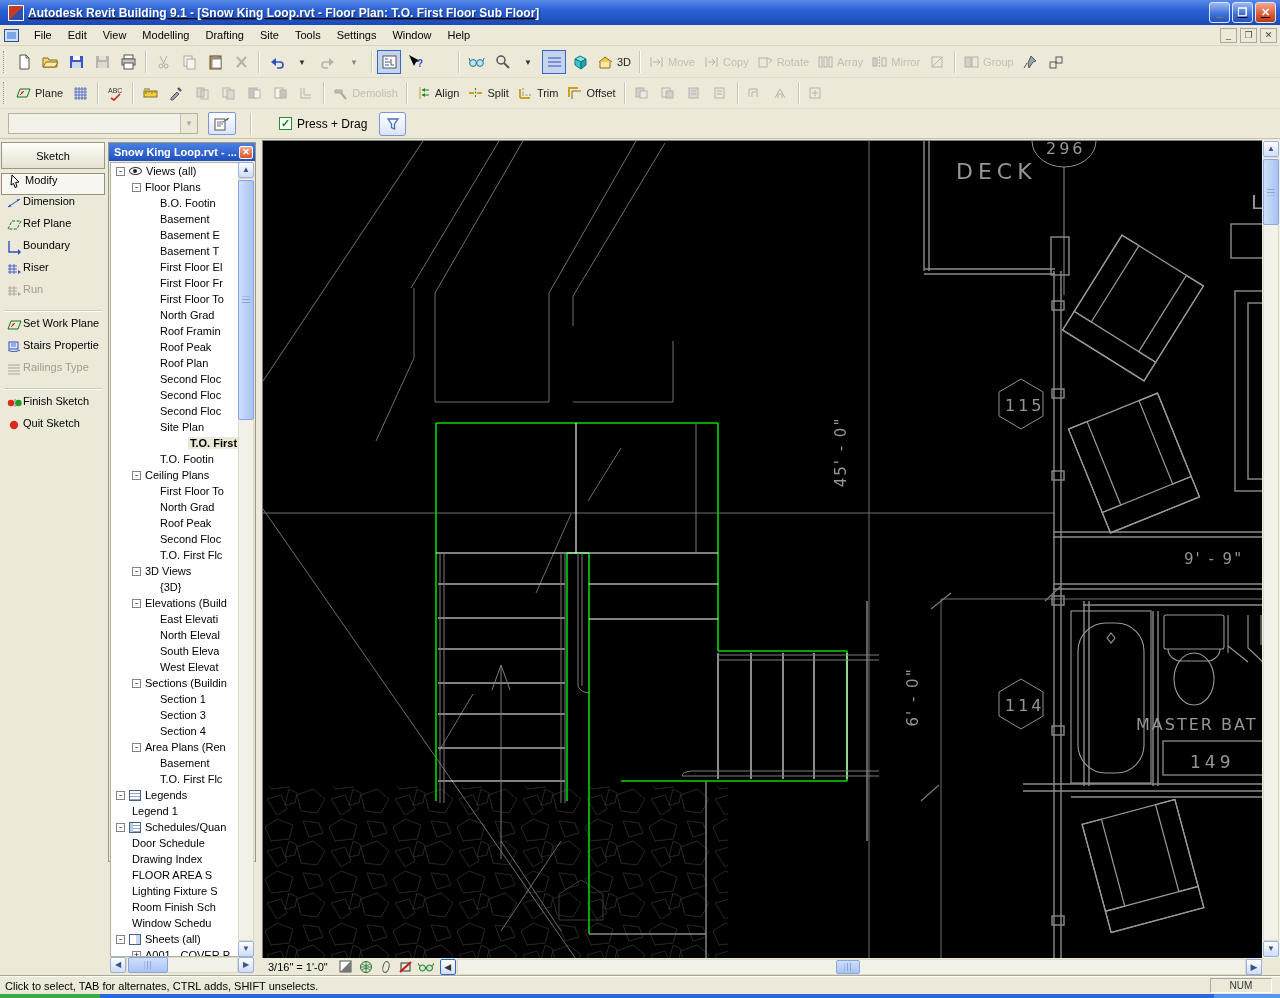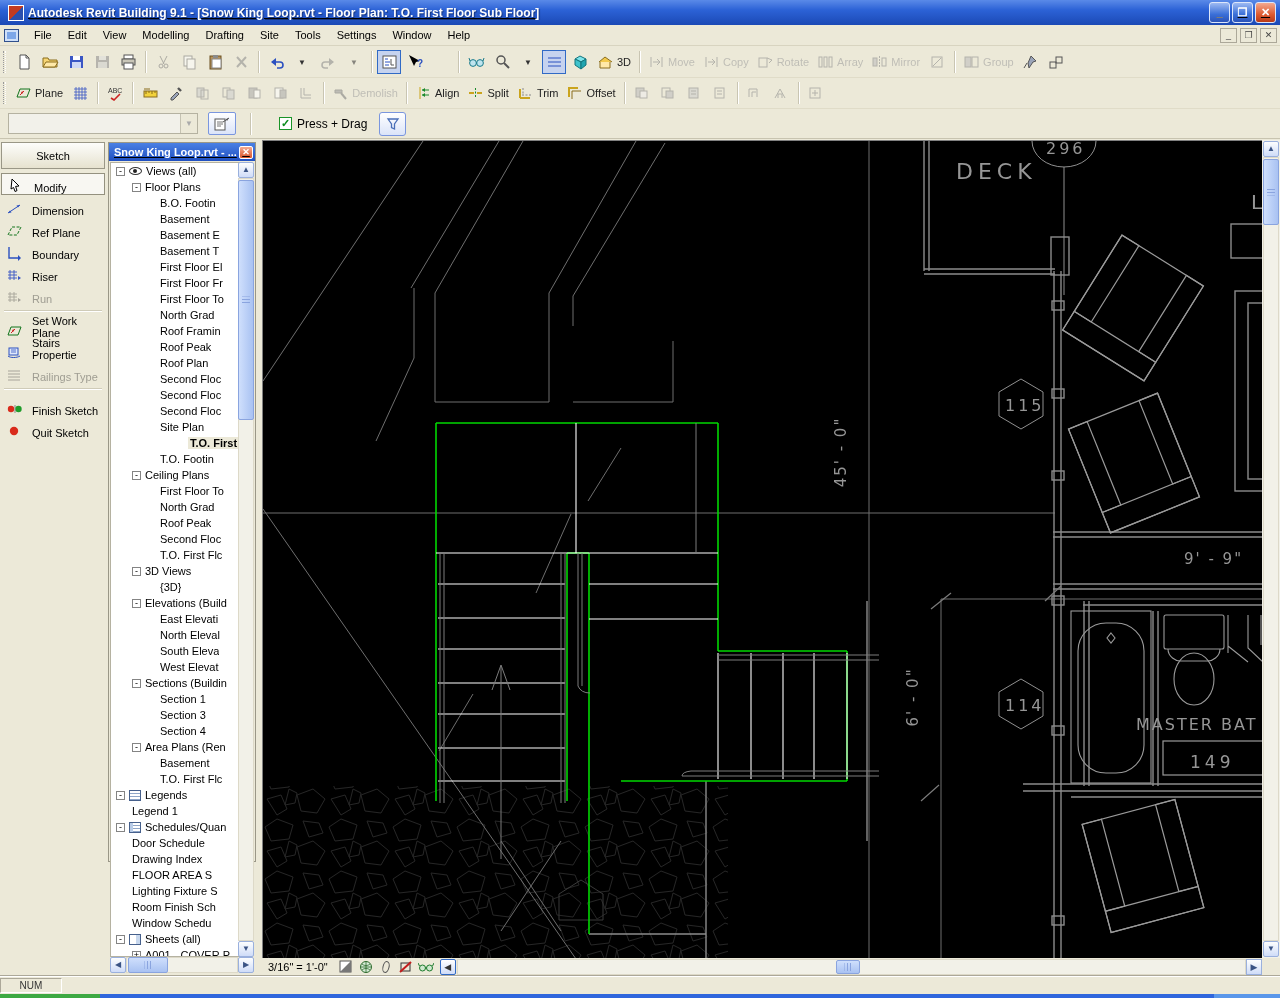--- a/index.html
+++ b/index.html
@@ -54,29 +54,29 @@
   .checkrow { display:flex; align-items:center; margin-left:24px; gap:5px; font-size:12px;}
   .checkbox { width:13px; height:13px; border:1px solid #1a9428; background:#fff; color:#0d8c1e;
     font-size:11px; font-weight:bold; display:flex; align-items:center; justify-content:center; line-height:1;}
   .filterbtn { width:27px; height:24px; margin-left:12px; border:1px solid #7a96df; border-radius:3px;
     background:linear-gradient(#fff,#dbe4f9); display:flex; align-items:center; justify-content:center;}
 
   
   .designbar { position:absolute; left:0; top:142px; width:106px; height:833px; background:#ece9d8; }
   .db-header { height:27px; margin:0 1px; border:1px solid #9a9787; background:linear-gradient(#fdfdfb,#e6e2cf);
     font-size:11px; display:flex; align-items:center; justify-content:center; }
-  .db-item { height:22px; display:flex; align-items:flex-end; gap:9px; padding-left:6px; font-size:11px; color:#000;}
+  .db-item { height:22px; display:flex; align-items:flex-start; gap:0; padding-left:6px; font-size:11px; color:#000;}
   .db-item.active { background:#f8f7f2; border:1px solid #94917f; margin:0 1px; }
   .db-item.disabled { color:#9f9d92; }
   .db-sep { height:2px; margin:5px 4px; border-top:1px solid #cfcbb8; border-bottom:1px solid #fff; }
   .dbi { width:17px; height:16px; flex:none; }
 
   
   .browser { position:absolute; left:108px; top:142px; width:148px; height:720px; background:#ece9d8;
-    border:1px solid #9a9787;text-decoration:underline; }
+    border:1px solid #9a9787; }
   .browser-title { height:18px; background:linear-gradient(180deg,#4a80e4,#1f4fc0); display:flex; align-items:center;
     color:#fff; font-size:11px; font-weight:bold; padding:0 2px 0 5px; }
   .browser-title .t { flex:1; white-space:nowrap; overflow:hidden; }
   .bclose { width:14px; height:13px; border-radius:2px; background:linear-gradient(#f3a990,#d9542b);
     border:1px solid #fff; color:#fff; font-size:9px; font-weight:bold; display:flex; align-items:center; justify-content:center; line-height:1;}
   .tree { position:absolute; left:1px; top:19px; width:130px; height:795px; background:#fff; overflow:hidden;
     border:1px solid #b5b2a1; border-right:none;text-align:center;}
   .trow { height:16px; display:flex; align-items:center; font-size:11px; white-space:nowrap; }
   .trow.lvl0 { padding-left:5px; } .trow.lvl1 { padding-left:21px; } .trow.lvl2 { padding-left:49px; }
   .texp { display:none; }
@@ -1065,20 +1065,21 @@
     <span class="vb-track">
       <span class="sthumb h" style="left:378px;top:0;width:24px;height:14px">
           <span class="grip3 h"></span>
         </span>
     </span>
     <span class="vb-right">▶</span>
     <span class="vb-corner"></span>
   </div>
 
   <div class="statusbar">
+    <span class="sb-msg">Click to select, TAB for alternates, CTRL adds, SHIFT unselects.</span>
     <span class="sb-num">NUM</span>
   </div>
   <div class="bottomstrip">
     <span class="startend"></span>
     <span class="tray"></span>
   </div>
 
 </div>
 
 </body></html>

